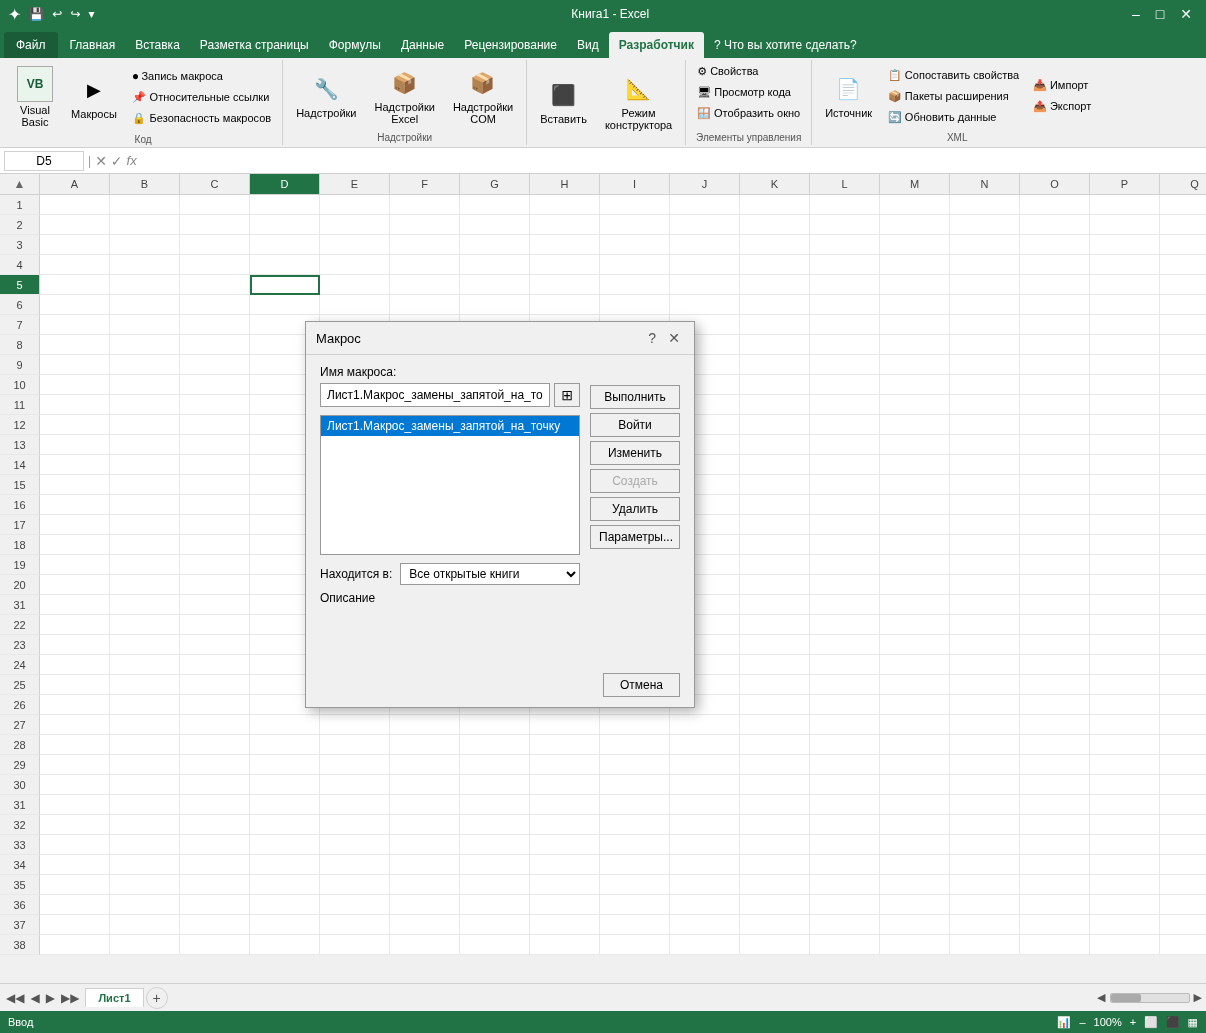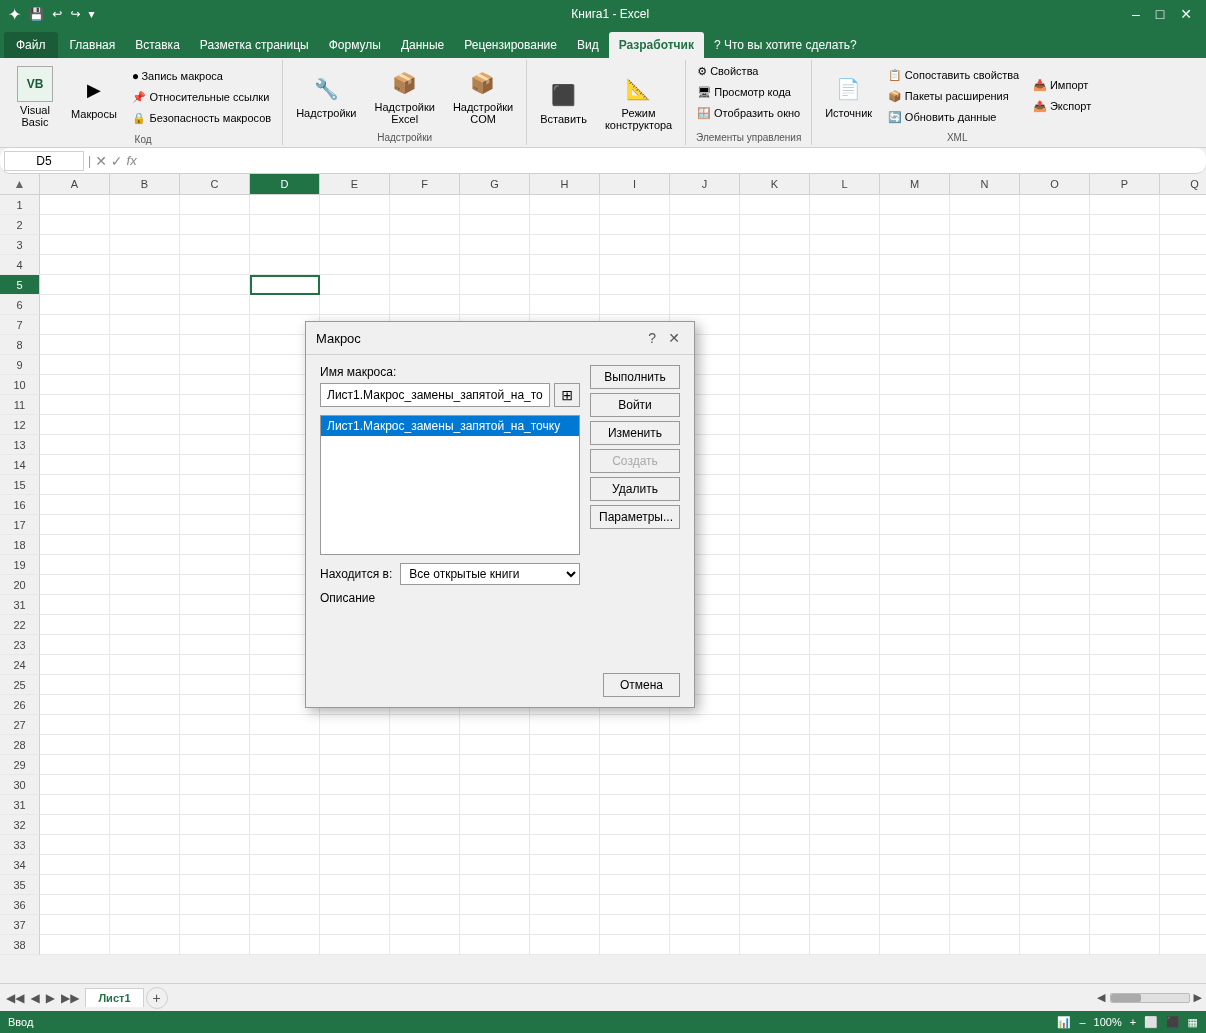--- a/index.html
+++ b/index.html
@@ -102,21 +102,20 @@
 
     
     .formula-bar {
       background: white;
       border-bottom: 1px solid #d0d0d0;
       height: 26px;
       display: flex;
       align-items: center;
       padding: 10px 4px;
       gap: 4px;
-      border-radius: 10px;
     }
     .name-box {
       width: 80px;
       border: 1px solid #d0d0d0;
       padding: 2px 4px;
       font-size: 12px;
       text-align: center;
     }
     .formula-input { flex: 1; border: none; outline: none; font-size: 12px; padding: 2px 4px; }
 
@@ -303,21 +302,21 @@
     .modal-row-label { font-size: 12px; white-space: nowrap; }
     .modal-select {
       flex: 1;
       border: 1px solid #999;
       padding: 2px 4px;
       font-size: 12px;
       background: white;
     }
     .modal-desc-label { font-size: 12px; margin-bottom: 12px; }
     .modal-desc-area { height: 40px; }
-    .modal-buttons { display: flex; flex-direction: column; gap: 4px; }
+    .modal-buttons { display: flex; flex-direction: column; gap: 4px; margin-top: 20px; }
     .modal-btn {
       width: 90px;
       padding: 4px 8px;
       border: 1px solid #999;
       background: #f0f0f0;
       cursor: pointer;
       font-size: 12px;
       text-align: center;
     }
     .modal-btn.disabled { color: #aaa; cursor: default; }

